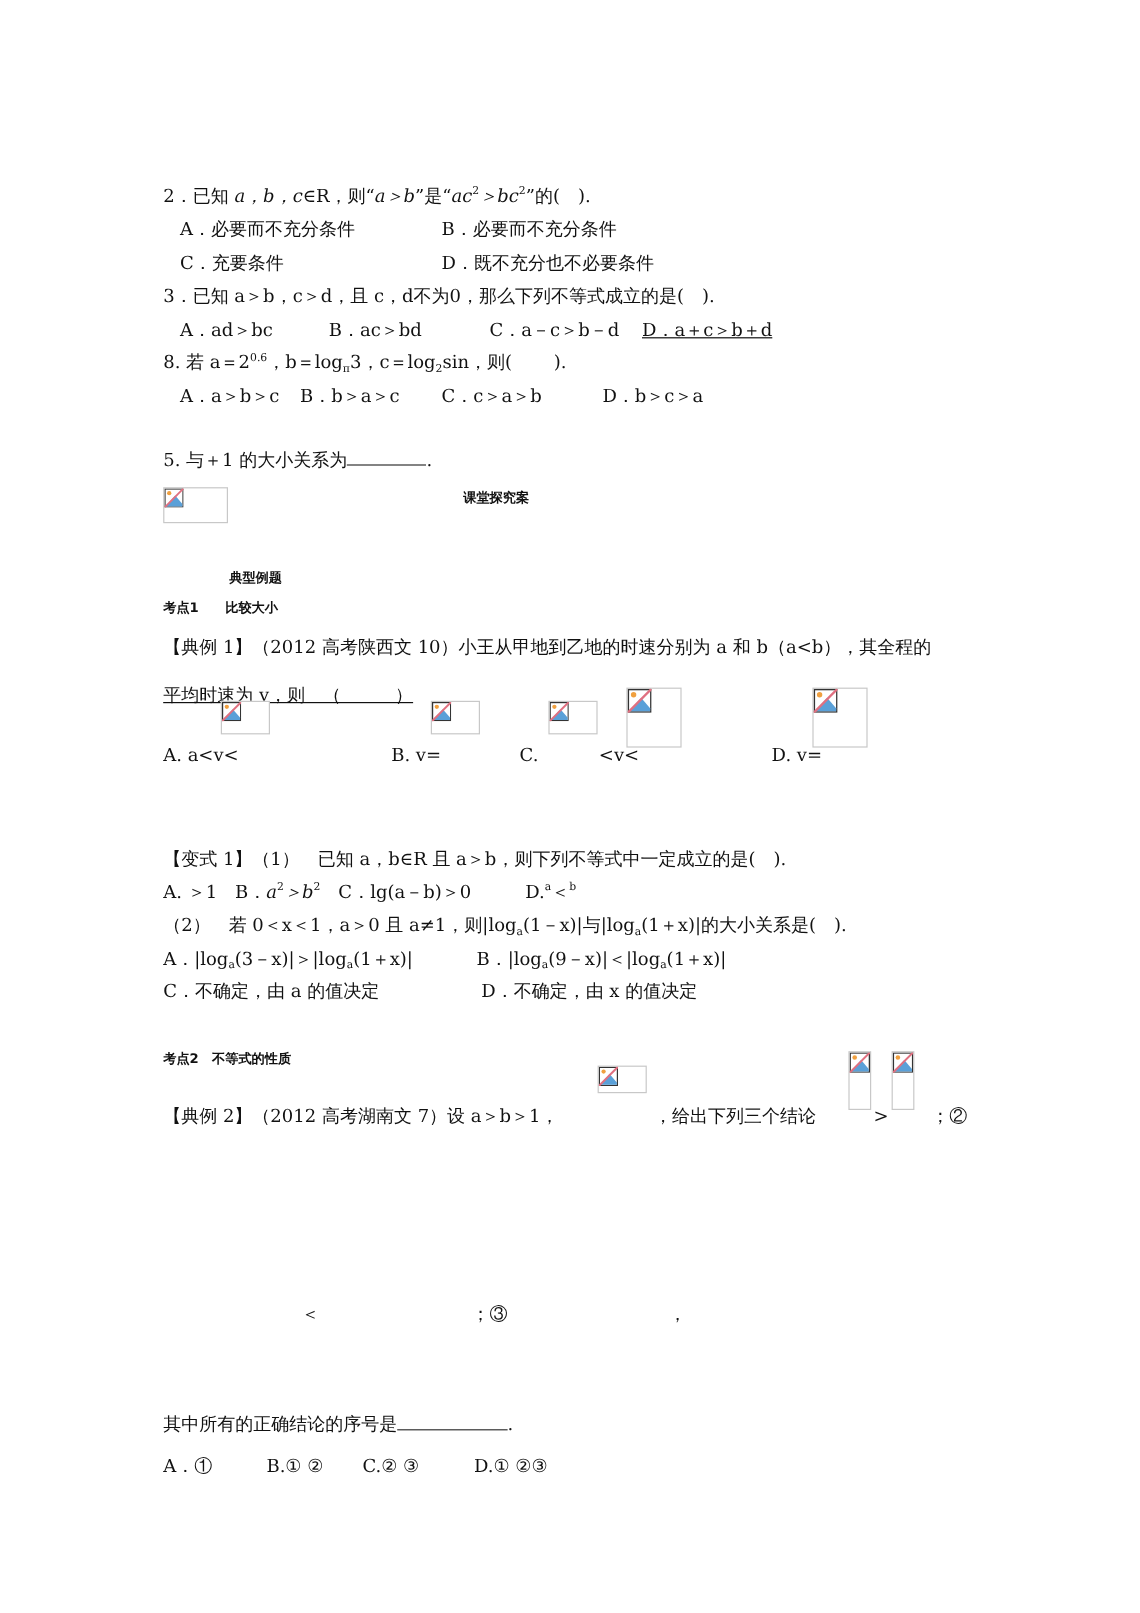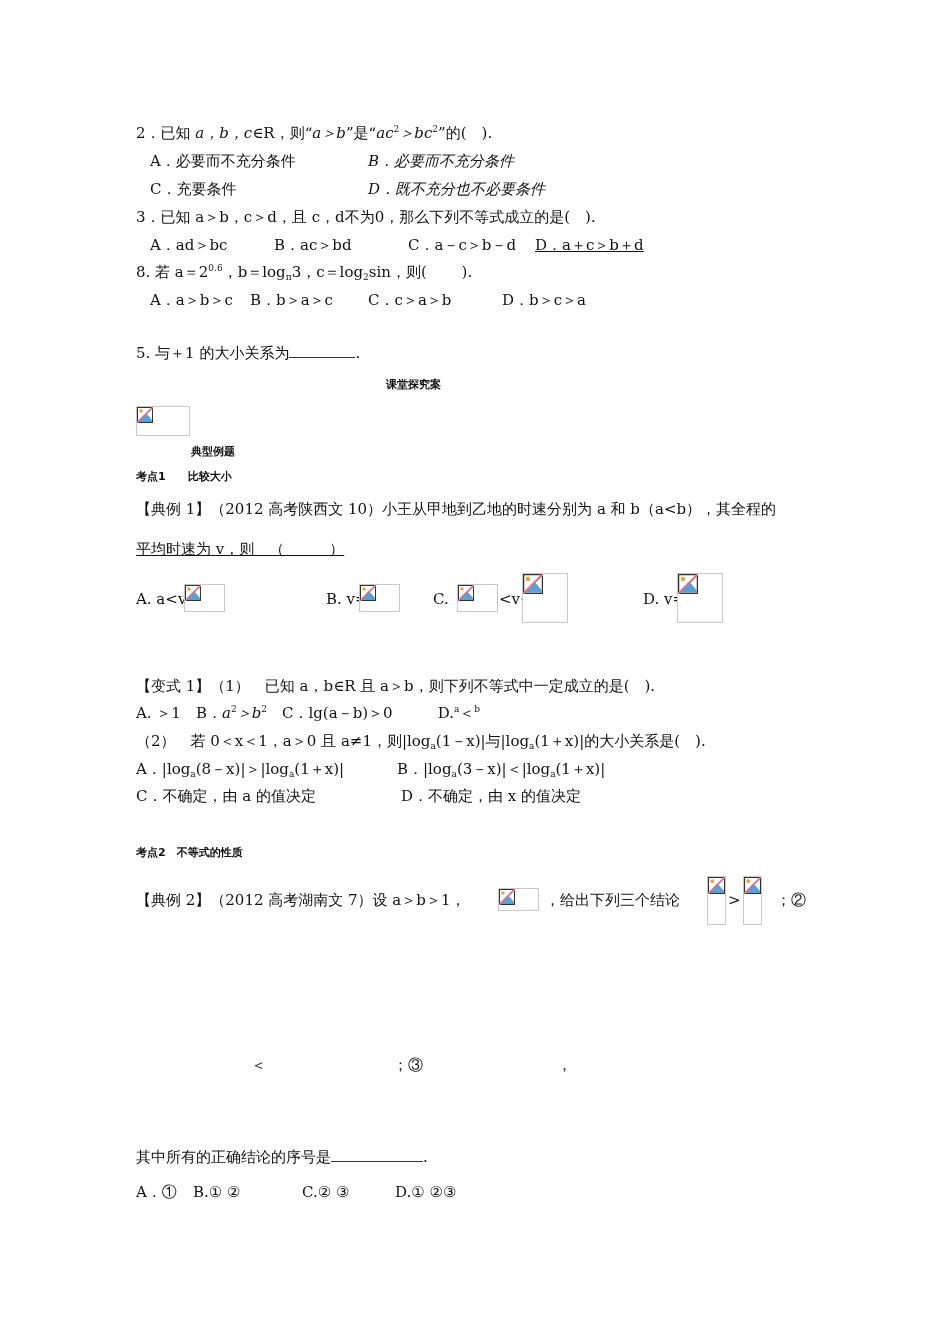--- a/index.html
+++ b/index.html
@@ -1,36 +1,36 @@
 <!DOCTYPE html>
 <html><head>
 <meta charset="utf-8">
 <style>
   html, body { margin: 0; padding: 0; background: #ffffff; }
   body { width: 950px; height: 1344px; position: relative; overflow: hidden;
          font-family: "DejaVu Serif", "Liberation Serif", serif; color: #111; }
-  .line { position: absolute; left: 136px; font-size: 15px; white-space: nowrap; line-height: 20px; }
+  .line { position: absolute; left: 136px; font-size: 15px; white-space: nowrap; line-height: 20px; margin-top: 30px; }
   .bold { font-family: "DejaVu Sans", "Liberation Sans", sans-serif; font-weight: bold; font-size: 11px; }
   i { font-style: italic; }
   sup { font-size: 9px; vertical-align: 6px; line-height: 0; }
   sub { font-size: 9px; vertical-align: -3px; line-height: 0; }
   .ul { display: inline-block; border-bottom: 1px solid #333; height: 14px; vertical-align: baseline; }
   .img-ph { position: absolute; border: 1px solid #c8c8c8; background: #fff; box-sizing: border-box; }
   .img-ph .ico { position: absolute; left: 0; top: 0; width: 16px; height: 16px; }
 </style>
 </head>
 <body>
 
 <div class="line" style="top:123px;">
   <span>2．已知 </span><i>a，b，c</i><span>∈R，则“</span><i>a＞b</i><span>”是“</span><i>ac</i><sup>2</sup><i>＞bc</i><sup>2</sup><span>”的(　).</span>
 </div>
 <div class="line" style="top:151px; left:150px;">A．必要而不充分条件</div>
-<div class="line" style="top:151px; left:368px;font-style:italic;">B．必要而不充分条件</div>
+<div class="line" style="top:151px; left:368px;">B．必要而不充分条件</div>
 <div class="line" style="top:179px; left:150px;">C．充要条件</div>
-<div class="line" style="top:179px; left:368px;font-style:italic;">D．既不充分也不必要条件</div>
+<div class="line" style="top:179px; left:368px;">D．既不充分也不必要条件</div>
 
 <div class="line" style="top:207px;">3．已知 a＞b，c＞d，且 c，d不为0，那么下列不等式成立的是(　).</div>
 <div class="line" style="top:235px; left:150px;">A．ad＞bc</div>
 <div class="line" style="top:235px; left:274px;">B．ac＞bd</div>
 <div class="line" style="top:235px; left:408px;">C．a－c＞b－d</div>
 <div class="line" style="top:235px; left:535px;text-decoration:underline;">D．a＋c＞b＋d</div>
 
 <div class="line" style="top:262px;">
   <span>8. 若 a＝2</span><sup>0.6</sup><span>，b＝log</span><sub>π</sub><span>3，c＝log</span><sub>2</sub><span>sin，则(　　 ).</span>
 </div>
@@ -109,24 +109,24 @@
 </div>
 
 <div class="line" style="top:676px;">【变式 1】（1）　已知 a，b∈R 且 a＞b，则下列不等式中一定成立的是(　).</div>
 <div class="line" style="top:703px;">
   <span>A. ＞1　B．</span><i>a</i><sup>2</sup><i>＞b</i><sup>2</sup><span>　C．lg(a－b)＞0　　　D.</span><sup>a</sup><span>＜</span><sup>b</sup>
 </div>
 <div class="line" style="top:731px;">
   <span>（2）　若 0＜x＜1，a＞0 且 a≠1，则|log</span><sub>a</sub><span>(1－x)|与|log</span><sub>a</sub><span>(1＋x)|的大小关系是(　).</span>
 </div>
 <div class="line" style="top:759px;">
-  <span>A．|log</span><sub>a</sub><span>(8－x)|＞|log</span><sub>a</sub><span>(1＋x)|</span>
+  <span>A．|log</span><sub>a</sub><span>(3－x)|＞|log</span><sub>a</sub><span>(1＋x)|</span>
 </div>
 <div class="line" style="top:759px; left:397px;">
-  <span>B．|log</span><sub>a</sub><span>(3－x)|＜|log</span><sub>a</sub><span>(1＋x)|</span>
+  <span>B．|log</span><sub>a</sub><span>(9－x)|＜|log</span><sub>a</sub><span>(1＋x)|</span>
 </div>
 <div class="line" style="top:786px;">C．不确定，由 a 的值决定</div>
 <div class="line" style="top:786px; left:401px;">D．不确定，由 x 的值决定</div>
 
 <div class="line bold" style="top:843px;">考点2　不等式的性质</div>
 <div class="line" style="top:890px;">【典例 2】（2012 高考湖南文 7）设 a＞b＞1，</div>
 <div class="img-ph" style="left:498px; top:888px; width:41px; height:23px;">
   <svg class="ico" viewBox="0 0 16 16">
       <rect x="0.5" y="0.5" width="15" height="15" fill="#fff" stroke="#333"></rect>
       <circle cx="4" cy="4" r="1.8" fill="#f0a040"></circle>
@@ -155,15 +155,15 @@
 <div class="line" style="top:890px; left:776px;">；②</div>
 
 <div class="line" style="top:1055px; left:251px;">＜</div>
 <div class="line" style="top:1055px; left:393px;">；③</div>
 <div class="line" style="top:1055px; left:557px;">，</div>
 
 <div class="line" style="top:1147px;">
   <span>其中所有的正确结论的序号是</span><span class="ul" style="width:92px;"></span><span>.</span>
 </div>
 <div class="line" style="top:1182px; left:136px;">A．①</div>
-<div class="line" style="top:1182px; left:193px;">B.① ②</div>
+<div class="line" style="top:1182px; left:222px;">B.① ②</div>
 <div class="line" style="top:1182px; left:302px;">C.② ③</div>
 <div class="line" style="top:1182px; left:395px;">D.① ②③</div>
 
 </body></html>

